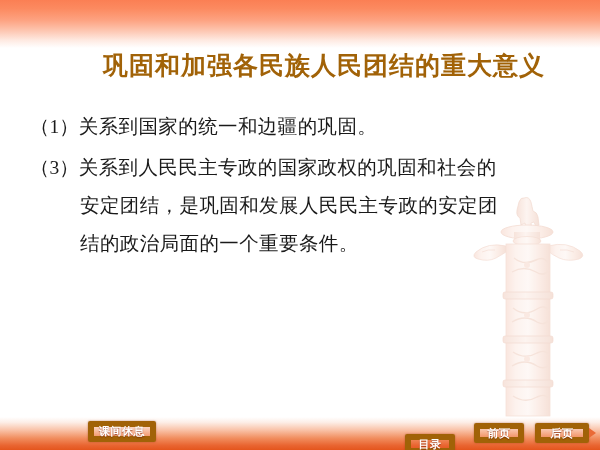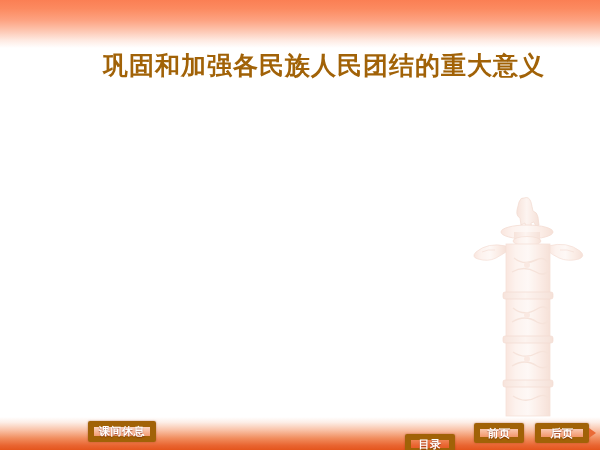--- a/index.html
+++ b/index.html
@@ -191,20 +191,26 @@
       <path d="M43 200 q12 8 24 1 q8 -4 12 2" fill="none" stroke="#eabda9" stroke-width="1.4"></path>
       <circle cx="57" cy="69" r="3" fill="#f4cdbc"></circle>
       <circle cx="57" cy="119" r="3" fill="#f4cdbc"></circle>
       <circle cx="57" cy="163" r="3" fill="#f4cdbc"></circle>
     </svg>
   </div>
 
   <div class="title">巩固和加强各民族人民团结的重大意义</div>
 
   <div class="body-list">
+    <div class="list-item">
+      <span class="marker">（1）</span><span>关系到国家的统一和边疆的巩固。</span>
+    </div>
+    <div class="list-item">
+      <span class="marker">（3）</span><span>关系到人民民主专政的国家政权的巩固和社会的安定团结，是巩固和发展人民民主专政的安定团结的政治局面的一个重要条件。</span>
+    </div>
   </div>
 
   <div class="bottom-bar"></div>
 
   <div class="btn btn-rest">课间休息</div>
   <div class="btn btn-toc">目录</div>
   <div class="btn btn-prev">前页</div>
   <div class="btn btn-next">后页</div>
 
   <div class="edge-arrow"></div>

